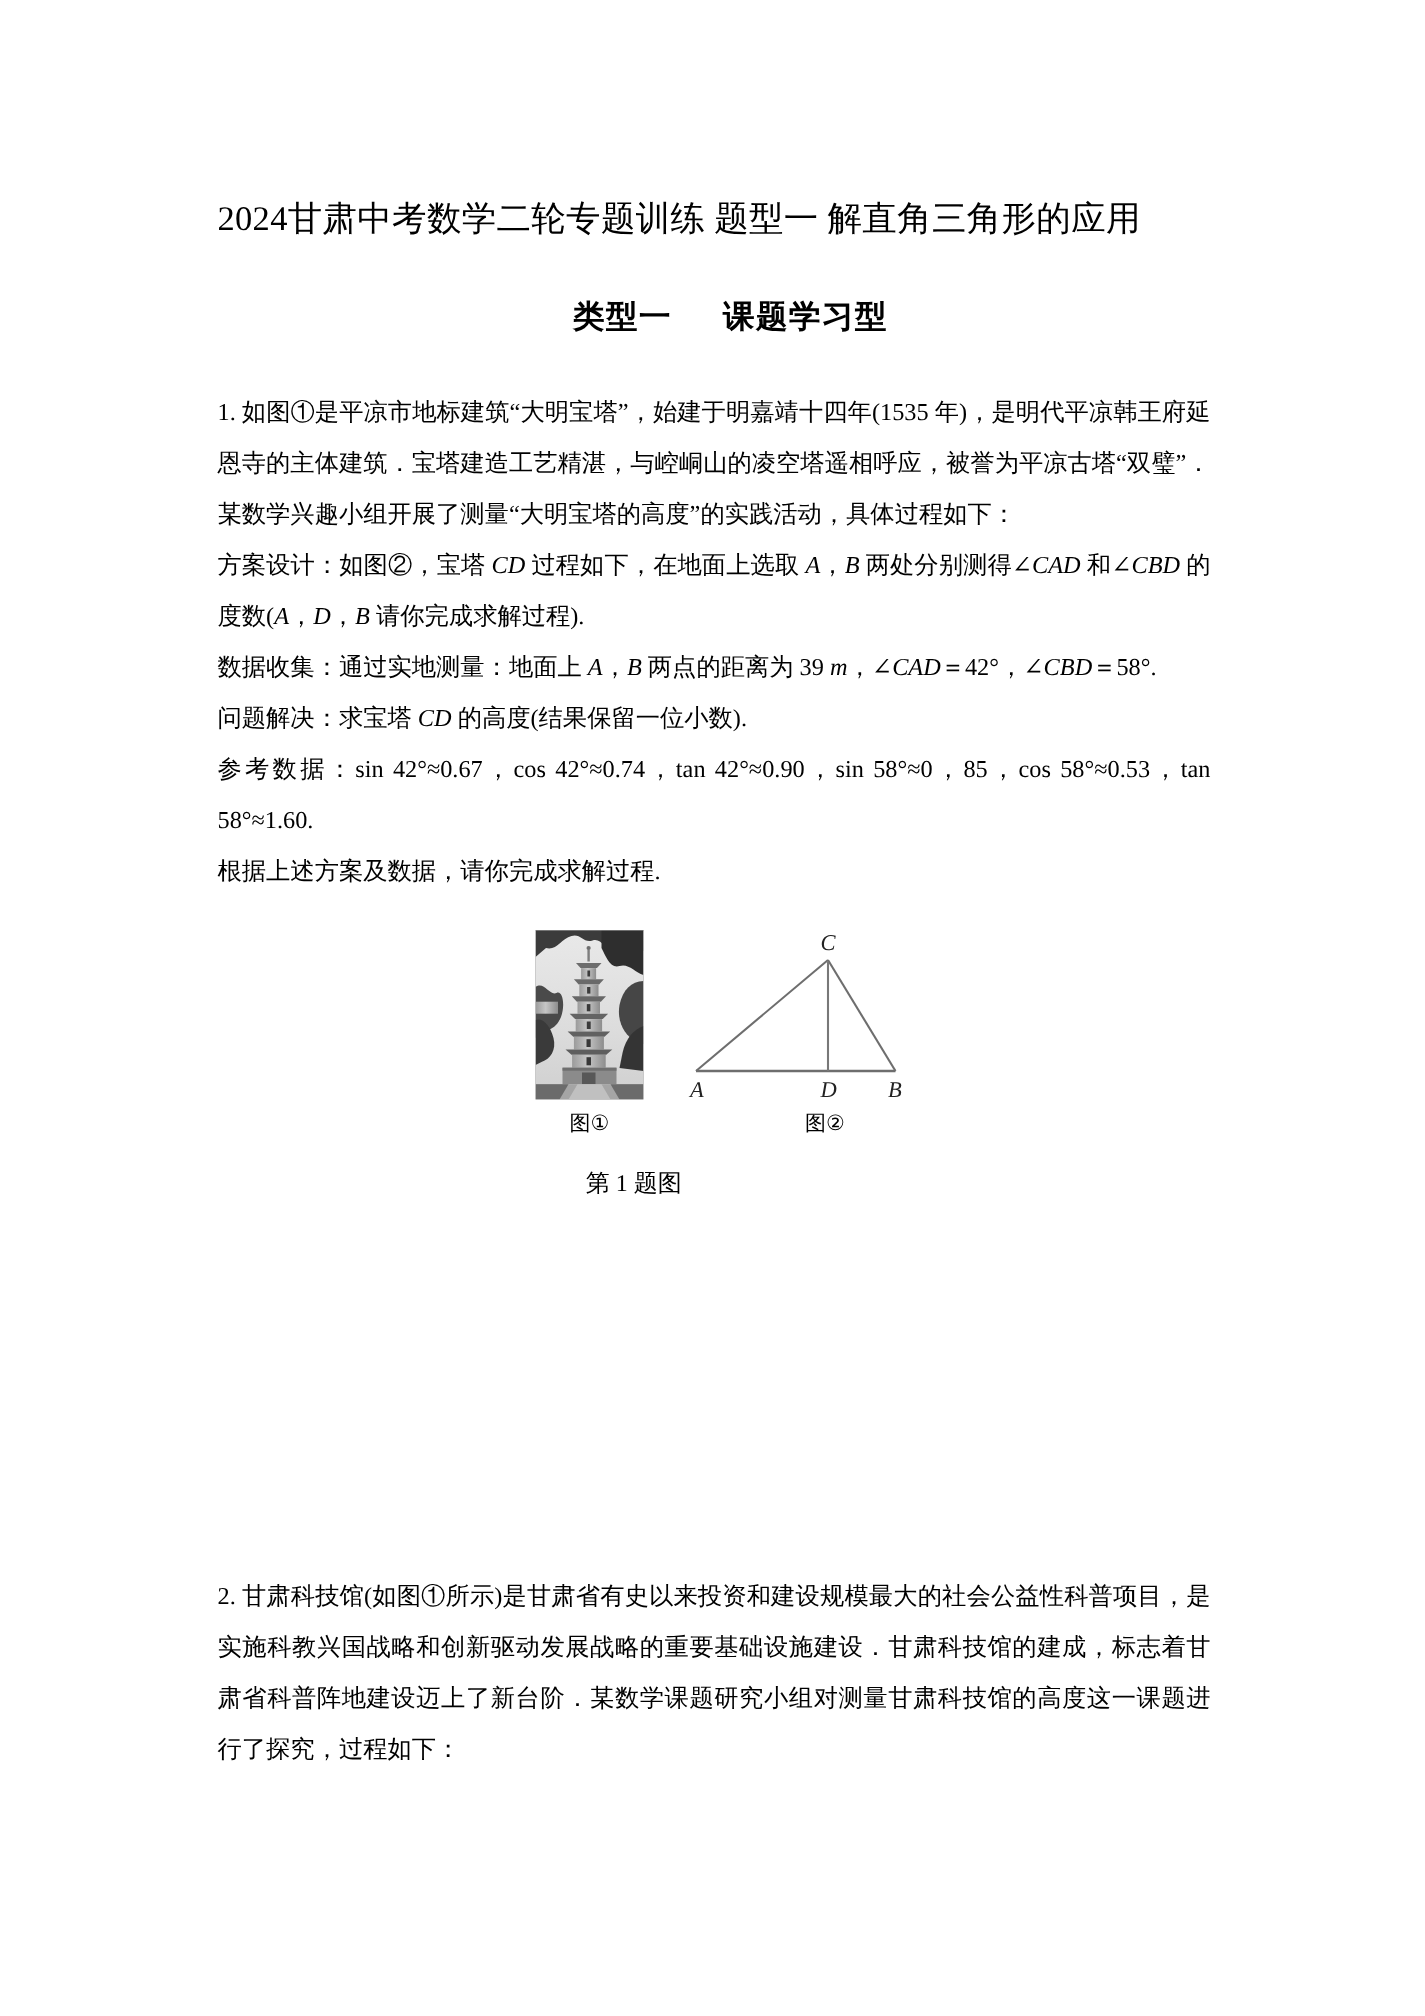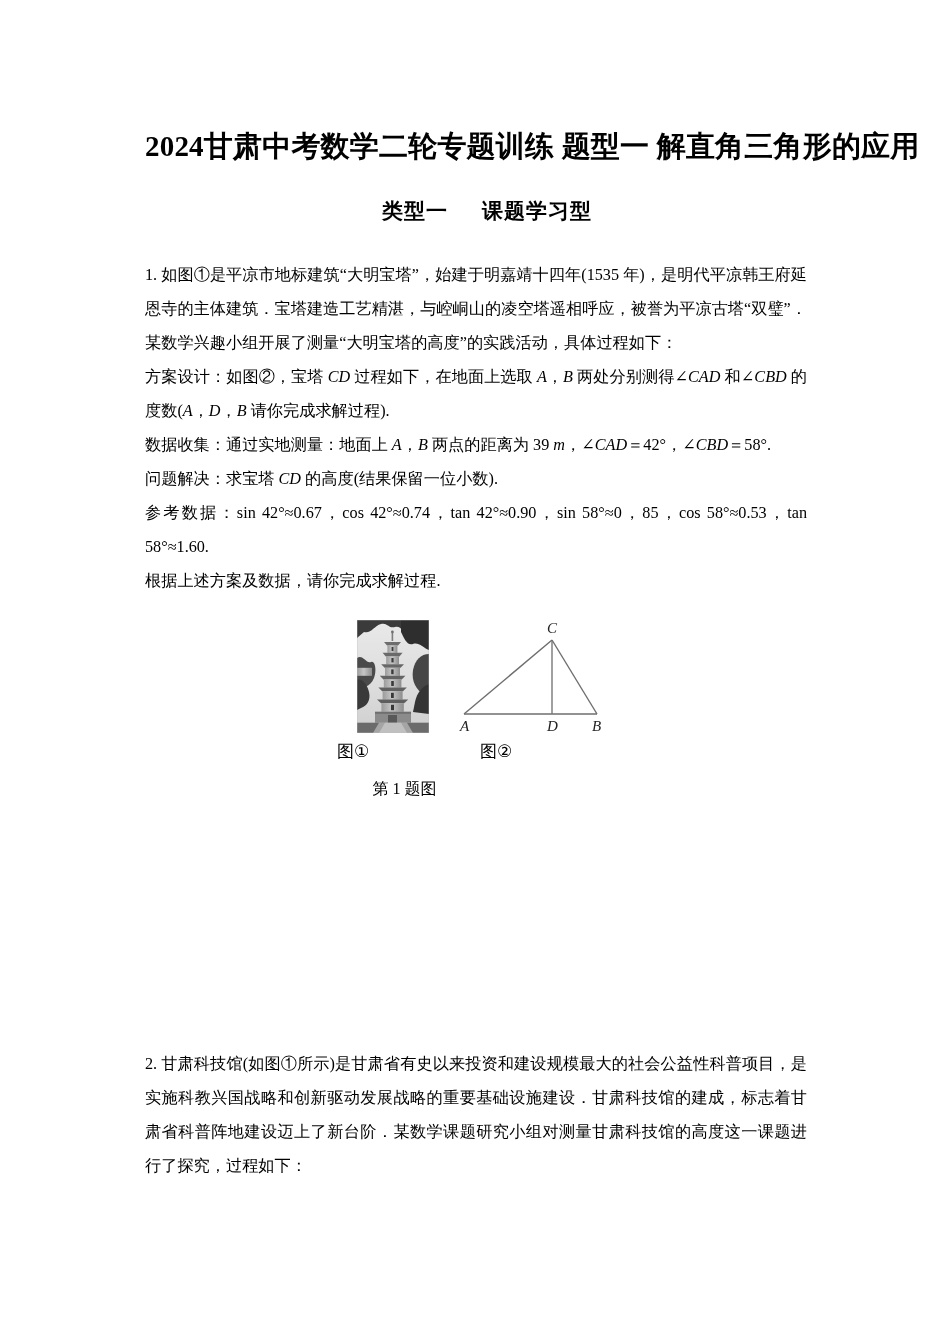--- a/index.html
+++ b/index.html
@@ -22,22 +22,22 @@
     height: 1344px;
     overflow: hidden;
   }
 
   
   .doc-title {
     position: absolute;
     left: 145px;
     top: 131px;
     width: 680px;
-    font-size: 29px;
-    font-weight: bold;
+    font-size: 23px;
+    font-weight: normal;
     letter-spacing: 0.2px;
     line-height: 30px;
     white-space: nowrap;
   }
 
   
   .section-heading {
     position: absolute;
     left: 12px;
     top: 197px;
@@ -98,37 +98,37 @@
   .fig-photo {
     position: absolute;
     left: 0; top: 0;
     width: 72px;
     height: 113px;
     overflow: hidden;
     background: #9a9a9a;
   }
   .fig-caption {
     position: absolute;
-    font-size: 17px;
-    text-align: left;
+    font-size: 14px;
+    text-align: center;
     white-space: nowrap;
   }
   #cap-fig1 {
     left: 337px;
     top: 128px;
     width: 112px;
   }
   #cap-fig2 {
     left: 480px;
     top: 128px;
     width: 140px;
   }
   #cap-problem {
     position: absolute;
-    left: 0;
+    left: 18px;
     top: 167px;
     width: 809px;
     text-align: center;
     font-size: 16px;
   }
   .fig-diagram {
     position: absolute;
     left: 452px;
     top: 2px;
     width: 160px;

